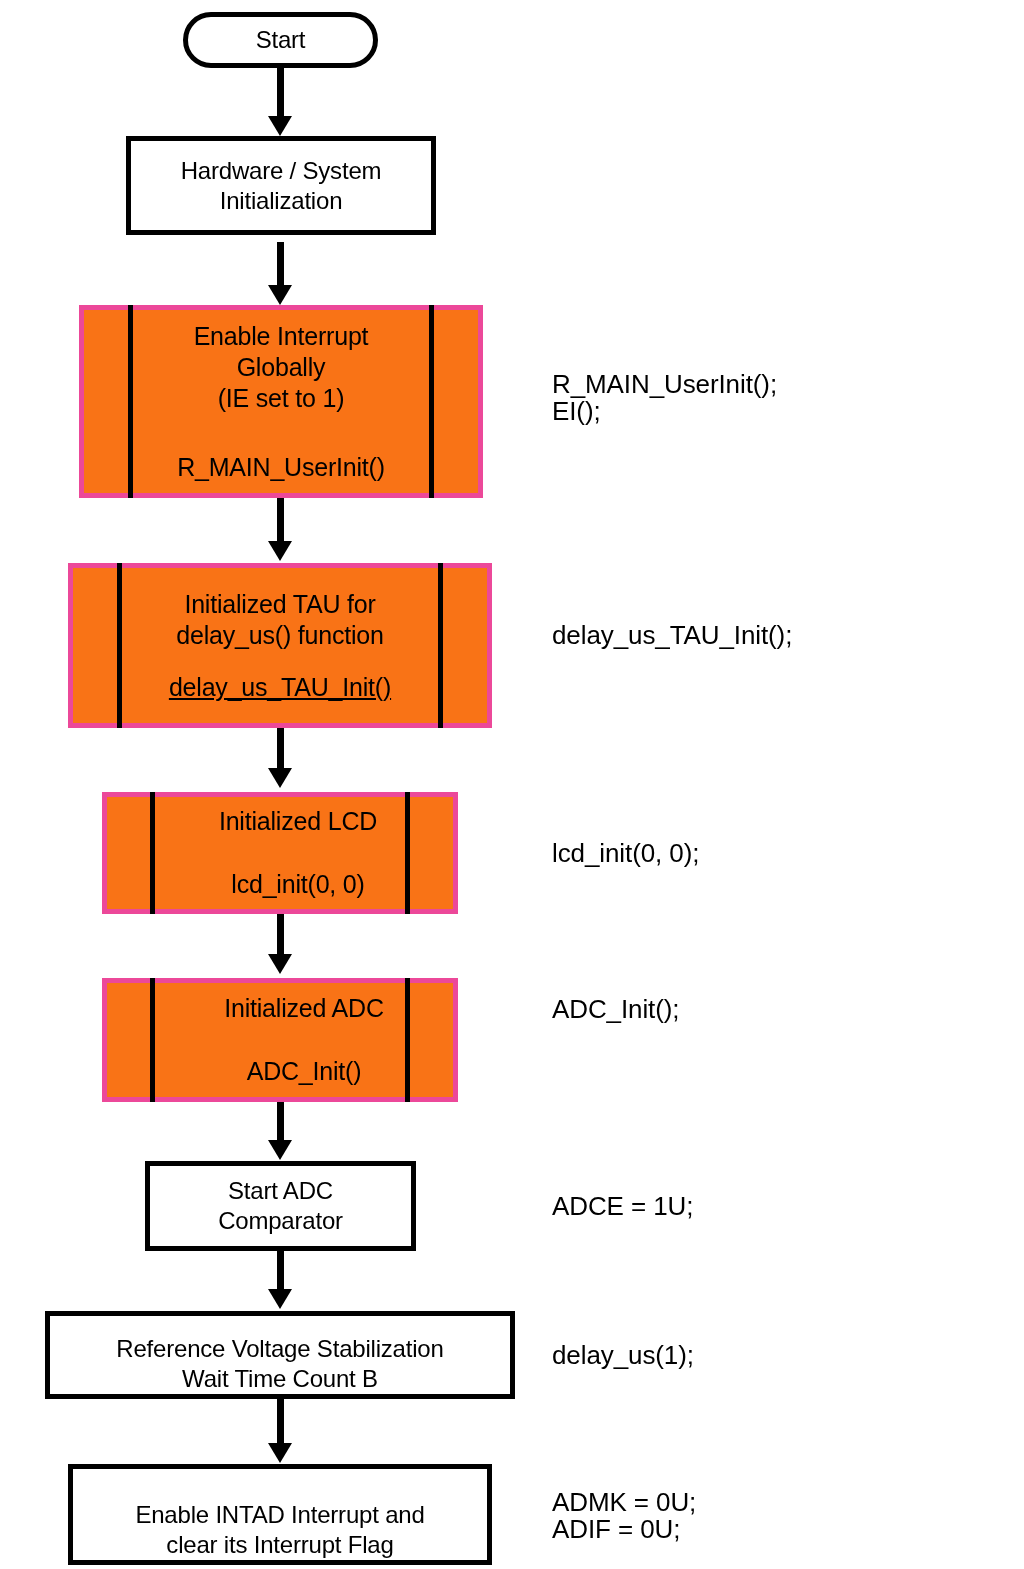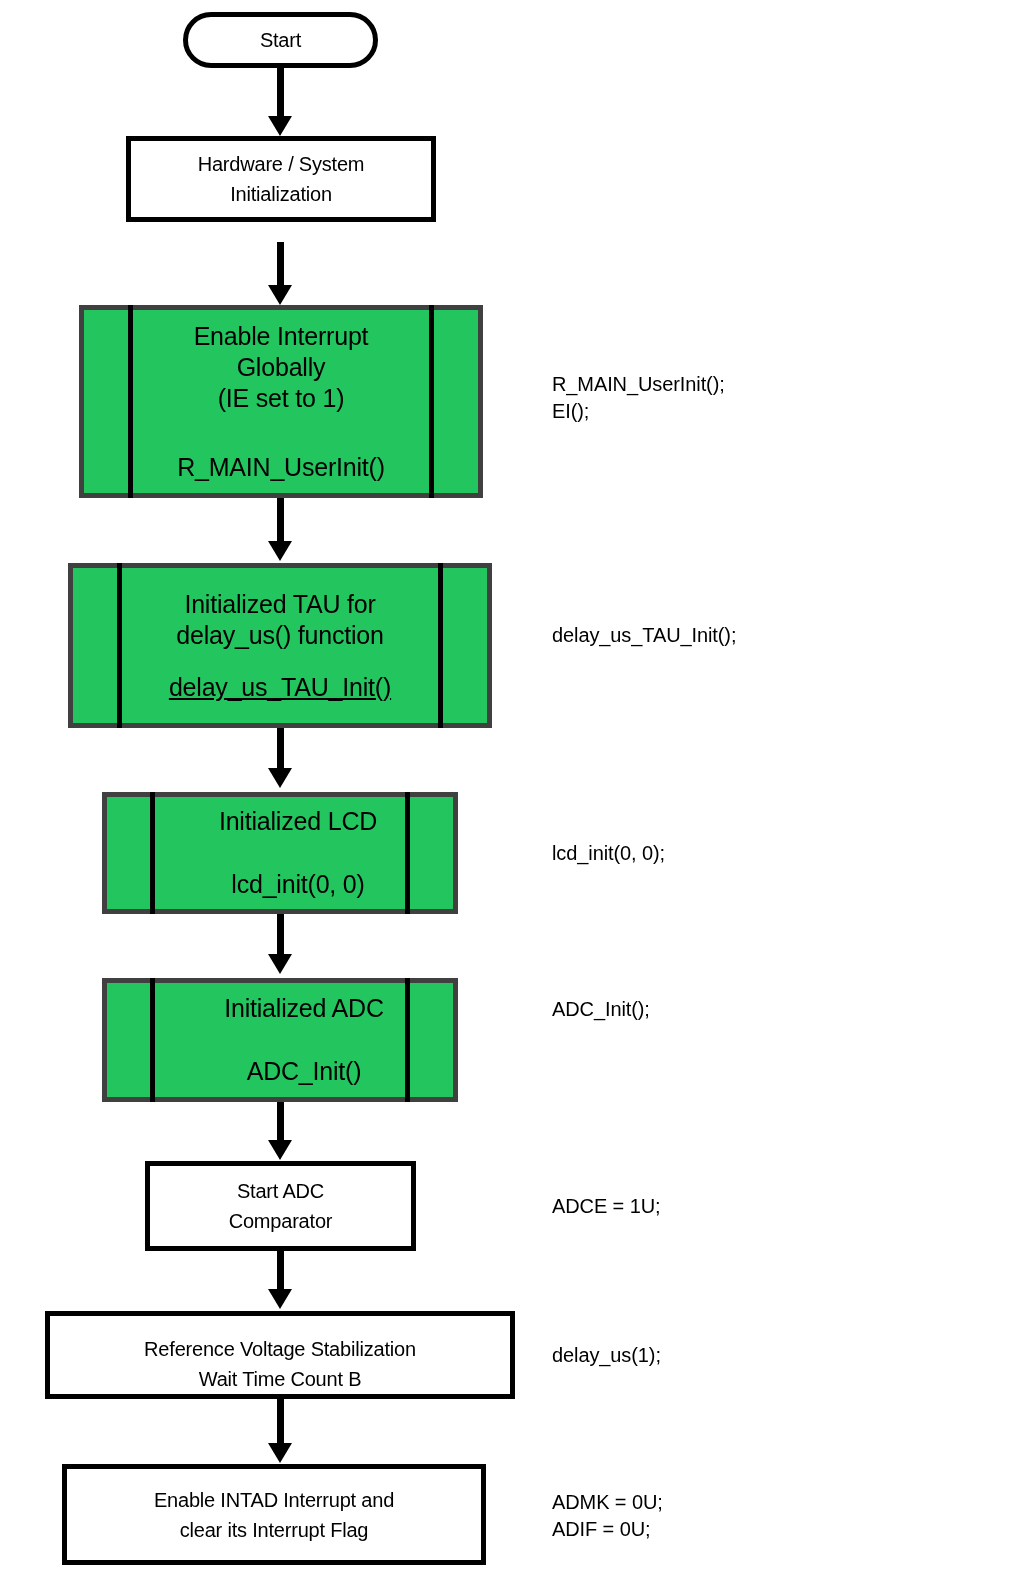--- a/index.html
+++ b/index.html
@@ -21,21 +21,21 @@
     overflow: hidden;
   }
 
   
   .node-text {
     position: absolute;
     left: 0;
     right: 0;
     text-align: center;
     color: #000000;
-    font-size: 20px;
+    font-size: 24px;
     line-height: 30px;
     letter-spacing: -0.2px;
     white-space: pre-line;
     pointer-events: none;
   }
 
   
   .terminator {
     position: absolute;
     border: 5px solid #000000;
@@ -60,22 +60,22 @@
     align-items: center;
     justify-content: center;
   }
   .process .node-text {
     position: static;
   }
 
   
   .subroutine {
     position: absolute;
-    border: 5px solid #404040;
-    background: #22c55e;
+    border: 5px solid #ec4899;
+    background: #f97316;
     box-sizing: border-box;
   }
   .subroutine .bar {
     position: absolute;
     top: -5px;
     bottom: -5px;
     width: 5px;
     background: #000000;
   }
   .subroutine .sub-inner {
@@ -115,39 +115,39 @@
     height: 0;
     border-left: 12px solid transparent;
     border-right: 12px solid transparent;
     border-top: 20px solid #000000;
   }
 
   
   .annotation {
     position: absolute;
     color: #000000;
-    font-size: 20px;
+    font-size: 26px;
     line-height: 27px;
     white-space: pre-line;
     letter-spacing: -0.1px;
   }
 </style>
 </head>
 <body>
 
 <div id="canvas">
 
   <div class="terminator" style="left:183px; top:12px; width:195px; height:56px;">
     <span class="node-text">Start</span>
   </div>
 
   <div class="conn" style="left:277px; top:68px; height:50px;"></div>
   <div class="arrowhead" style="left:268px; top:116px;"></div>
 
-  <div class="process" style="left:126px; top:136px; width:310px; height:86px;">
+  <div class="process" style="left:126px; top:136px; width:310px; height:99px;">
     <span class="node-text">Hardware / System
 Initialization</span>
   </div>
 
   <div class="conn" style="left:277px; top:242px; height:46px;"></div>
   <div class="arrowhead" style="left:268px; top:285px;"></div>
 
   <div class="subroutine" style="left:79px; top:305px; width:404px; height:193px;">
     <div class="bar" style="left:44px;"></div>
     <div class="bar" style="right:44px;"></div>
@@ -221,21 +221,21 @@
   <div class="process" style="left:45px; top:1311px; width:470px; height:88px;align-items:flex-end;">
     <span class="node-text">Reference Voltage Stabilization
 Wait Time Count B</span>
   </div>
 
   <div class="annotation" style="left:552px; top:1342px;">delay_us(1);</div>
 
   <div class="conn" style="left:277px; top:1399px; height:45px;"></div>
   <div class="arrowhead" style="left:268px; top:1443px;"></div>
 
-  <div class="process" style="left:62px; top:1464px; width:424px; height:101px;">
+  <div class="process" style="left:68px; top:1464px; width:424px; height:101px;align-items:flex-end;">
     <span class="node-text">Enable INTAD Interrupt and
 clear its Interrupt Flag</span>
   </div>
 
   <div class="annotation" style="left:552px; top:1489px;">ADMK = 0U;
 ADIF = 0U;</div>
 
 </div>
 
 </body></html>

